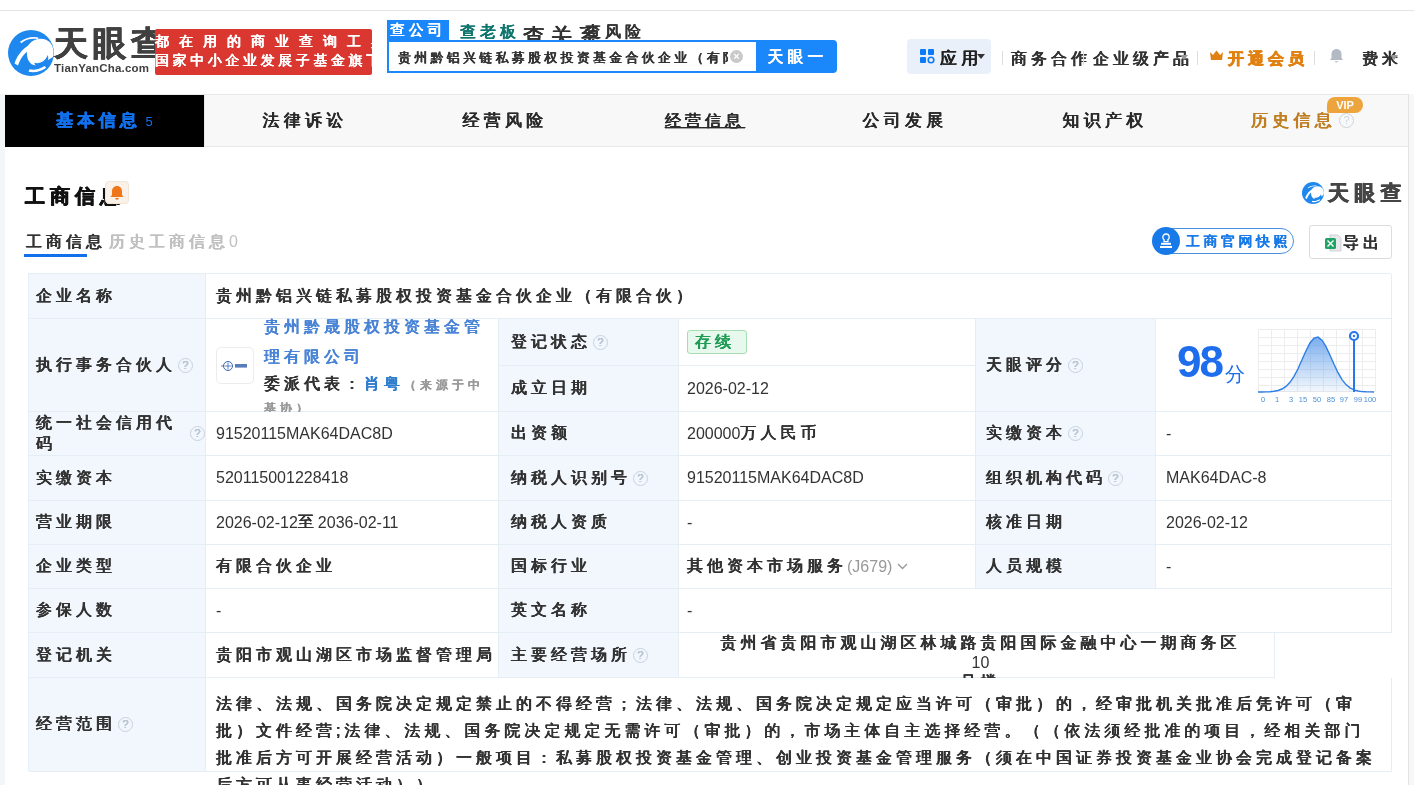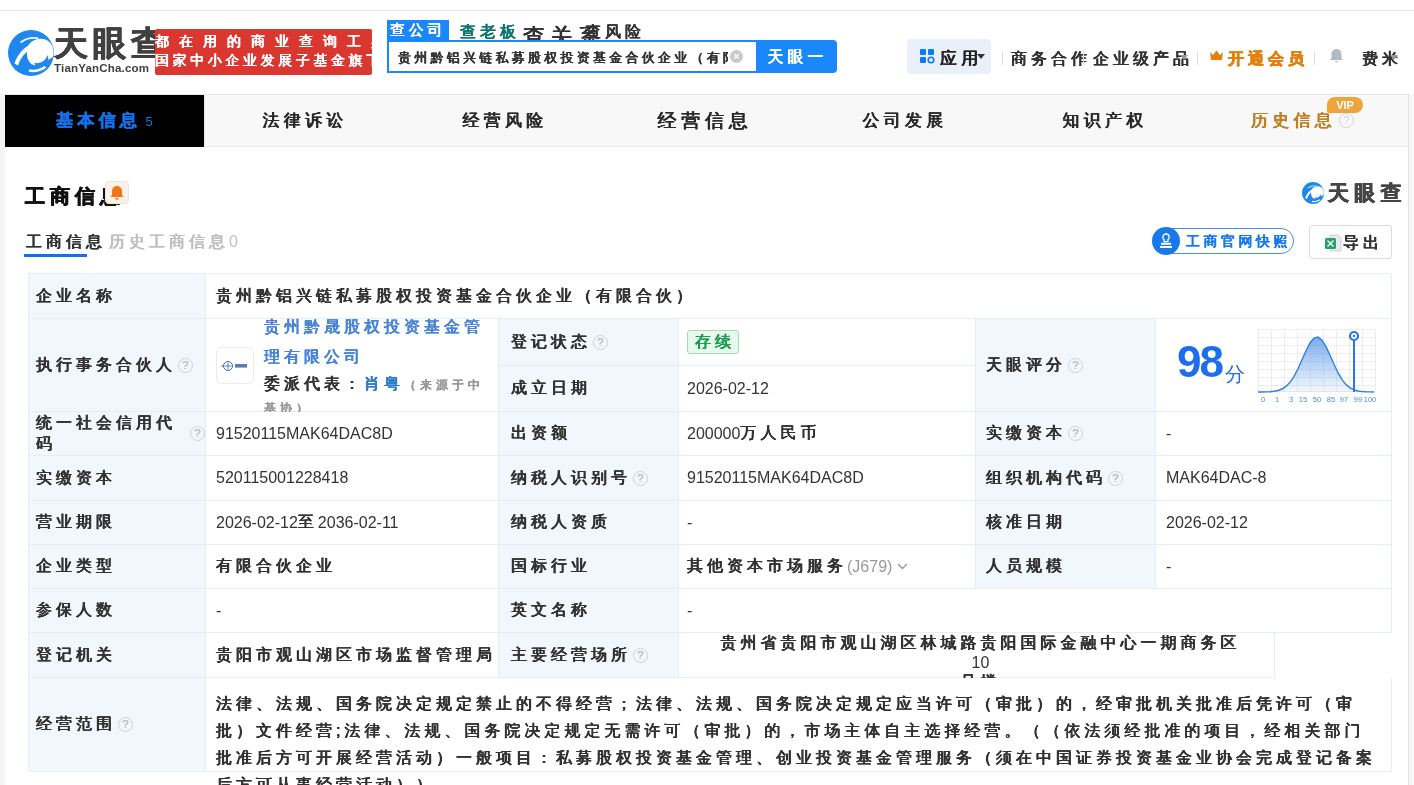--- a/index.html
+++ b/index.html
@@ -82,21 +82,21 @@
 
 <div class="abs" style="left:0;top:94px;width:5px;height:691px;background:#f4f5f6;"></div>
 <div class="abs" style="left:1408px;top:94px;width:6px;height:691px;background:#f7f7f7;border-left:1px solid #e3e3e3;"></div>
 
 <div id="tabbar" class="abs" style="left:5px;top:94px;width:1403px;height:53px;background:#f8f8f8;border-top:1px solid #e8e8e8;border-bottom:1px solid #e8e8e8;">
   <div class="abs" style="left:0;top:0;width:200px;height:52px;background:#000000;border-right:1px solid #e8e8e8;text-align:center;line-height:51px;">
     <span class="ts" style="font-size:17px;font-weight:bold;color:#1270eb;letter-spacing:.25em;">基本信息</span> <span style="font-size:13px;color:#1270eb;">5</span>
   </div>
   <div class="abs" style="left:200px;top:0;width:200px;height:52px;text-align:center;line-height:51px;font-size:17px;color:#2b2b2b;letter-spacing:.25em;text-shadow:0.4px 0 0 currentColor, -0.4px 0 0 currentColor, 0 0.4px 0 currentColor;">法律诉讼</div>
   <div class="abs" style="left:400px;top:0;width:200px;height:52px;text-align:center;line-height:51px;font-size:17px;color:#2b2b2b;letter-spacing:.25em;text-shadow:0.4px 0 0 currentColor, -0.4px 0 0 currentColor, 0 0.4px 0 currentColor;">经营风险</div>
-  <div class="abs" style="left:600px;top:0;width:200px;height:52px;text-align:center;line-height:51px;font-size:19px;color:#2b2b2b;letter-spacing:.25em;text-shadow:0.4px 0 0 currentColor, -0.4px 0 0 currentColor, 0 0.4px 0 currentColor;">经营信息</div>
+  <div class="abs" style="left:600px;top:0;width:200px;height:52px;text-align:center;line-height:51px;font-size:16px;color:#2b2b2b;letter-spacing:.25em;text-shadow:0.4px 0 0 currentColor, -0.4px 0 0 currentColor, 0 0.4px 0 currentColor;text-decoration:underline;">经营信息</div>
   <div class="abs" style="left:800px;top:0;width:200px;height:52px;text-align:center;line-height:51px;font-size:17px;color:#2b2b2b;letter-spacing:.25em;text-shadow:0.4px 0 0 currentColor, -0.4px 0 0 currentColor, 0 0.4px 0 currentColor;">公司发展</div>
   <div class="abs" style="left:1000px;top:0;width:200px;height:52px;text-align:center;line-height:51px;font-size:17px;color:#2b2b2b;letter-spacing:.25em;text-shadow:0.4px 0 0 currentColor, -0.4px 0 0 currentColor, 0 0.4px 0 currentColor;">知识产权</div>
   <div class="abs" style="left:1200px;top:0;width:201px;height:52px;">
     <div class="abs ts" style="left:46px;top:14px;font-size:17px;color:#c07f24;letter-spacing:.25em;">历史信息</div>
     <div class="abs" style="left:134px;top:18px;width:15px;height:15px;border:1px solid #ccd4dd;border-radius:50%;color:#ccd4dd;font-size:11px;text-align:center;line-height:13px;">?</div>
     <div class="abs" style="left:122px;top:2px;width:36px;height:16px;background:#eda43c;border-radius:8px 8px 8px 2px;color:#fff;font-size:11px;font-weight:bold;text-align:center;line-height:16px;">VIP</div>
   </div>
 </div>
 
 <div class="abs" style="left:5px;top:147px;width:1403px;height:638px;background:#fff;"></div>
@@ -160,21 +160,21 @@
             <rect x="0" y="4.2" width="3" height="1.4" fill="#3a66b0" opacity=".6"></rect>
           </svg>
     </div>
     <div style="flex:none;width:229px;">
       <div class="blue cn" style="line-height:30px;">贵州黔晟股权投资基金管理有限公司</div>
       <div class="cn" style="line-height:21px;margin-top:1px;">委派代表：<span style="color:#2f7dcd;">肖粤</span><span class="gray" style="font-size:12px;">（来源于中基协）</span></div>
     </div>
   </div>
   <div class="cell lbl cn" style="left:470px;top:45px;width:180px;height:47px;padding-left:12px;">登记状态<span class="q">?</span></div>
   <div class="cell" style="left:650px;top:45px;width:297px;height:47px;padding-left:8px;">
-    <span style="display:inline-block;background:#e7f8ec;border:1px solid #a8dcb5;border-radius:3px;color:#1f9c55;font-size:16px;line-height:22px;padding:0 3px 0 7px;letter-spacing:.25em;text-shadow:0.4px 0 0 currentColor, -0.4px 0 0 currentColor, 0 0.4px 0 currentColor;">存续</span>
+    <span style="display:inline-block;background:#e7f8ec;border:1px solid #a8dcb5;border-radius:3px;color:#1f9c55;font-size:16px;line-height:22px;padding:0 11px 0 7px;letter-spacing:.25em;text-shadow:0.4px 0 0 currentColor, -0.4px 0 0 currentColor, 0 0.4px 0 currentColor;">存续</span>
   </div>
   <div class="cell lbl cn" style="left:470px;top:92px;width:180px;height:46px;padding-left:12px;">成立日期</div>
   <div class="cell" style="left:650px;top:92px;width:297px;height:46px;padding-left:8px;">2026-02-12</div>
   <div class="cell lbl cn" style="left:947px;top:45px;width:180px;height:93px;padding-left:10px;">天眼评分<span class="q">?</span></div>
   <div class="cell" style="left:1127px;top:45px;width:236px;height:93px;">
     <div class="abs" style="left:21px;top:21px;font-size:44px;line-height:44px;font-weight:bold;color:#1e6ded;letter-spacing:-2px;">98</div>
     <div class="abs" style="left:69px;top:42px;font-size:20px;color:#1e6ded;">分</div>
     <svg class="abs" style="left:102px;top:10px;" width="118" height="76" viewBox="0 0 118 76">
       <g stroke="#ededed" stroke-width="1">
         <path d="M0 0.5 H118 M0 8.5 H118 M0 16.5 H118 M0 24.5 H118 M0 32.5 H118 M0 40.5 H118 M0 48.5 H118 M0 56.5 H118 M0 62.5 H118"></path>

